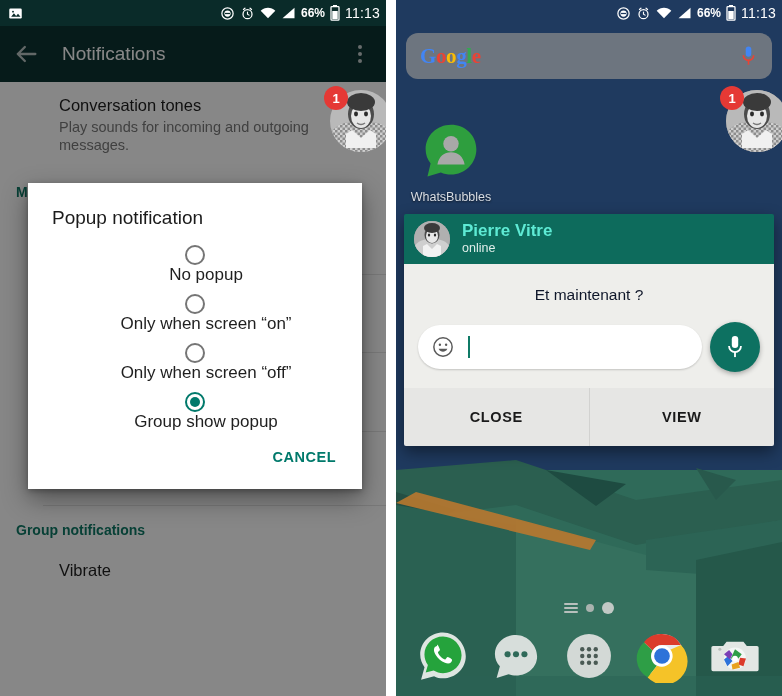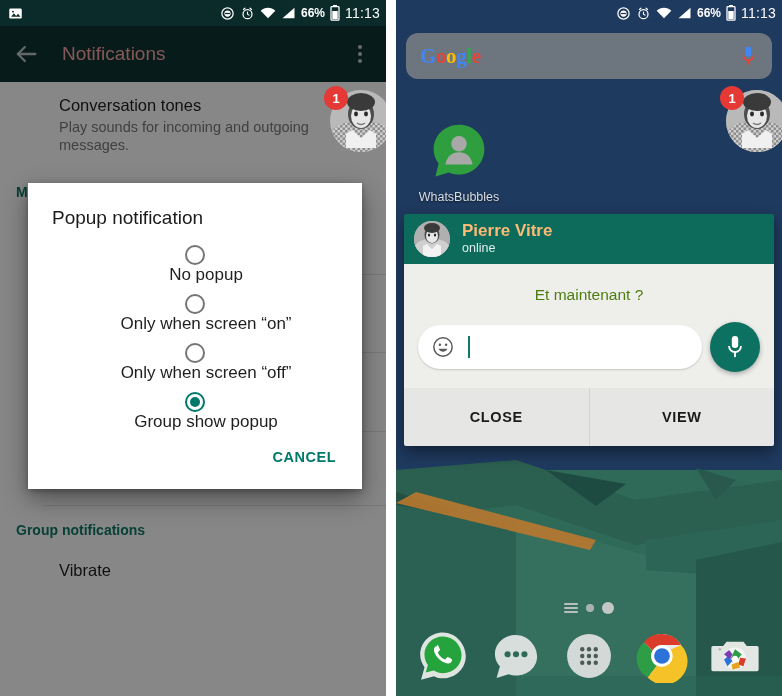--- a/index.html
+++ b/index.html
@@ -26,21 +26,21 @@
   .sb-right { display: flex; align-items: center; gap: 5px; }
   .sb-time { font-size: 14px; font-weight: normal; letter-spacing: .2px; }
   .sb-batt { font-size: 12px; font-weight: bold; }
   .icon-svg { display: block; }
 
   .toolbar {
     height: 56px; background: #0d3331; display: flex; align-items: center;
     padding: 0 12px; position: relative;
   }
   .toolbar-title {
-    font-size: 19px; color: #fca5a5; margin-left: 22px; font-weight: normal;
+    font-size: 19px; color: #ffffff; margin-left: 22px; font-weight: normal;
   }
   .toolbar-back { width: 28px; height: 28px; cursor: pointer; }
   .toolbar-menu {
     margin-left: auto; width: 28px; height: 28px; display: flex;
     flex-direction: column; align-items: center; justify-content: center; gap: 3px;
     cursor: pointer;
   }
   .dot3 { width: 4px; height: 4px; border-radius: 50%; background: #c3cdcc; }
 
   .settings-list { position: relative; background: #ffffff; height: 614px; }
@@ -116,44 +116,44 @@
     height: 46px; background: rgba(140,140,140,0.72); border-radius: 12px;
     display: flex; align-items: center; padding: 0 14px;
   }
   .glogo { font-size: 21px; letter-spacing: -0.4px; font-family: "Liberation Serif", serif; }
   .glogo span { font-weight: bold; }
   .g-b { color: #4285F4; } .g-r { color: #EA4335; } .g-y { color: #FBBC05; }
   .g-g { color: #34A853; }
   .mic-blue { margin-left: auto; }
 
   .app-icon-wrap {
-    position: absolute; left: 20px; top: 122px; width: 86px; text-align: center; z-index: 5;
+    position: absolute; left: 12px; top: 122px; width: 86px; text-align: center; z-index: 5;
   }
   .app-label {
     font-size: 12.5px; color: #d8dde4; margin-top: 6px;
     text-shadow: 0 1px 2px rgba(0,0,0,0.6);
   }
 
   
   .popup-card {
     position: absolute; left: 8px; top: 214px; width: 370px; z-index: 30;
     box-shadow: 0 6px 16px rgba(0,0,0,0.45); border-radius: 2px; overflow: hidden;
   }
   .popup-header {
     background: #0d6b5c; height: 50px; display: flex; align-items: center; padding: 0 10px;
   }
   .ph-avatar {
     width: 36px; height: 36px; border-radius: 50%; overflow: hidden;
     background: #9a9a9a; flex: 0 0 auto;
   }
   .ph-text { margin-left: 12px; line-height: 1.1; }
-  .ph-name { font-size: 17px; color: #fdba74; font-weight: bold; }
+  .ph-name { font-size: 17px; color: #5eead4; font-weight: bold; }
   .ph-status { font-size: 12.5px; color: #dfeeea; margin-top: 2px; }
   .popup-body { background: #eeeeeb; padding: 22px 14px 16px 14px; }
-  .popup-msg { font-size: 15.5px; color: #4d7c0f; text-align: center; padding-bottom: 18px; }
+  .popup-msg { font-size: 15.5px; color: #0f172a; text-align: center; padding-bottom: 18px; }
   .reply-row { display: flex; align-items: center; gap: 8px; }
   .reply-field {
     flex: 1; height: 44px; background: #ffffff; border-radius: 22px;
     display: flex; align-items: center; padding: 0 14px;
     box-shadow: 0 1px 2px rgba(0,0,0,0.18);
   }
   .caret {
     width: 2px; height: 22px; background: #0f7a66; margin-left: 14px;
     animation: blink 1.1s step-end infinite;
   }

